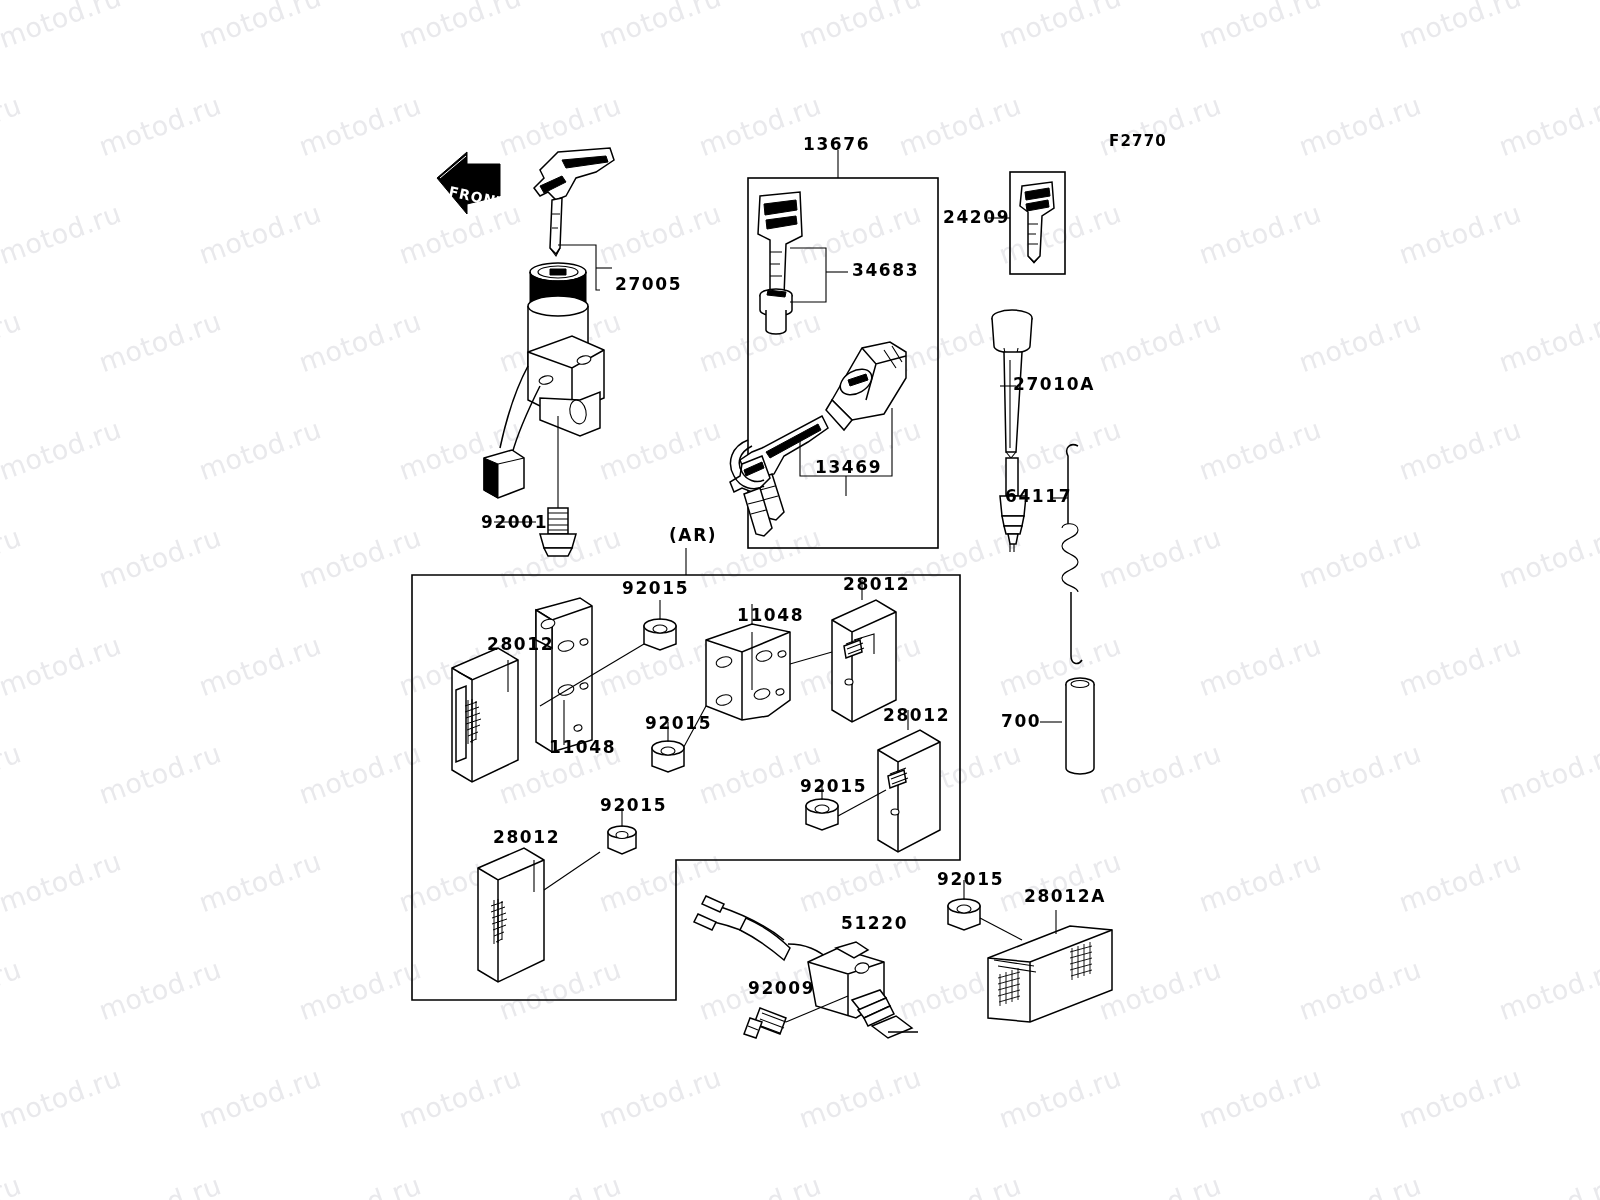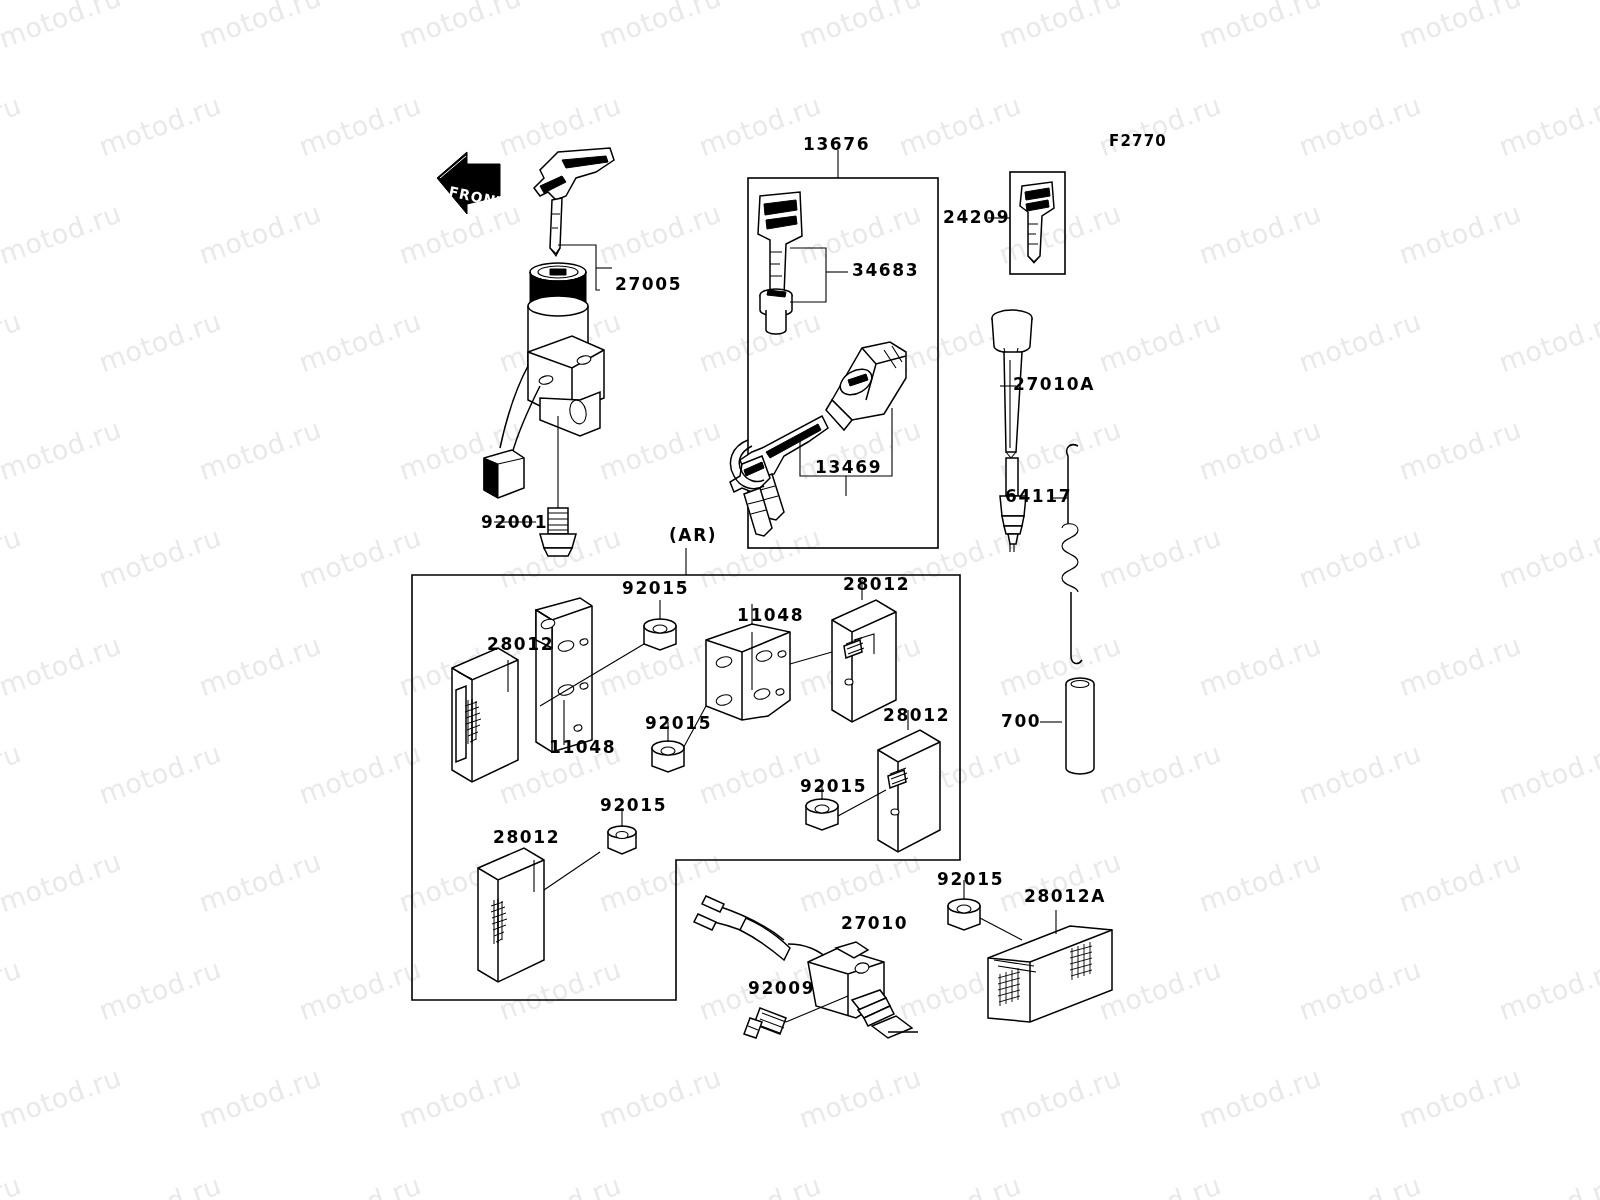--- a/index.html
+++ b/index.html
@@ -536,20 +536,20 @@
     <div class="lbl" style="left:800px; top:776px;">92015</div>
 
     <div class="lbl" style="left:600px; top:795px;">92015</div>
 
     <div class="lbl" style="left:493px; top:827px;">28012</div>
 
     <div class="lbl" style="left:937px; top:869px;">92015</div>
 
     <div class="lbl" style="left:1024px; top:886px;">28012A</div>
 
-    <div class="lbl" style="left:841px; top:913px;">27010</div>
+    <div class="lbl" style="left:841px; top:913px;">51220</div>
 
     <div class="lbl" style="left:748px; top:978px;">92009</div>
 
     <div class="lbl small" style="left:1109px; top:132px;">F2770</div>
 
   </div>
 </div>
 
 </body></html>

